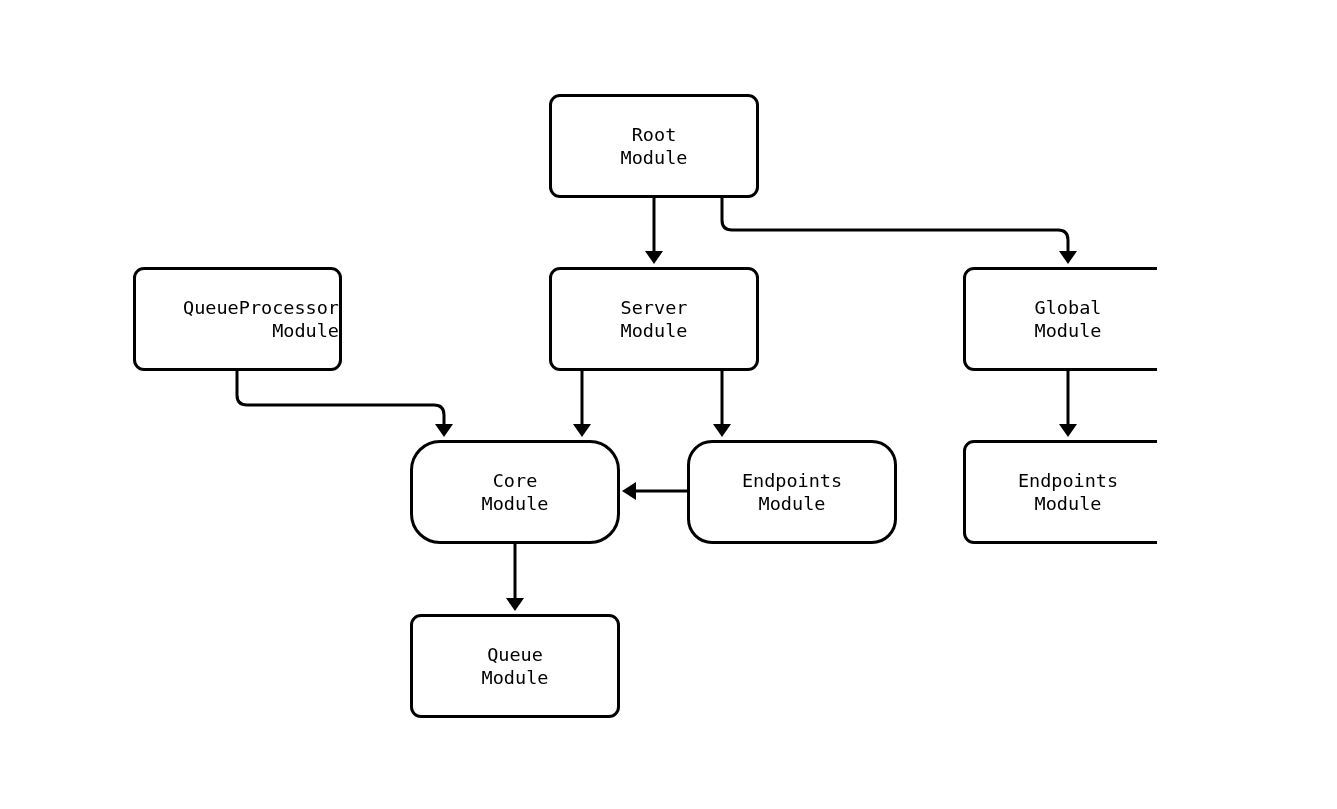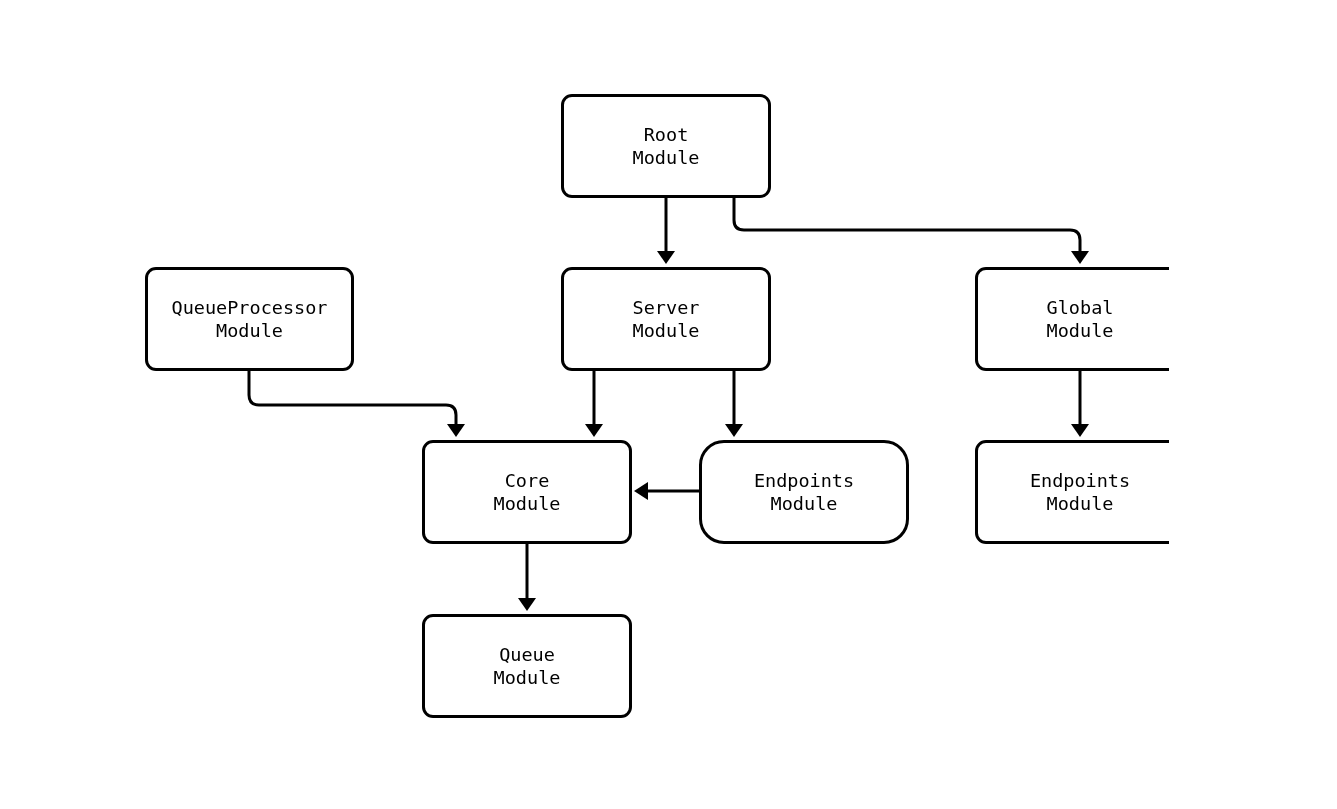--- a/index.html
+++ b/index.html
@@ -7,21 +7,20 @@
     padding: 0;
     background: #ffffff;
   }
   #canvas {
     position: relative;
     width: 1157px;
     height: 809px;
     background: #ffffff;
     overflow: hidden;
     font-family: "DejaVu Sans Mono", "Liberation Mono", monospace;
-    margin-left: 12px;
   }
   #edge-layer {
     position: absolute;
     left: 0;
     top: 0;
     width: 1337px;
     height: 809px;
     pointer-events: none;
   }
   .node {
@@ -83,33 +82,33 @@
         <path d="M 515 544 L 515 599" fill="none" stroke="#000000" stroke-width="3" stroke-linecap="butt"></path>
         <polygon points="506,598 524,598 515,611" fill="#000000"></polygon>
       </g>
     </svg>
 
   <div id="node-layer">
       <div class="node" style="left: 549px; top: 94px; width: 210px; height: 104px; border-color: rgb(0, 0, 0);">
         <div class="node-line">Root</div>
         <div class="node-line">Module</div>
       </div>
-      <div class="node" style="left: 133px; top: 267px; width: 209px; height: 104px; border-color: rgb(0, 0, 0);">
+      <div class="node" style="left: 133px; top: 267px; width: 209px; height: 104px; border-color: rgb(0, 0, 0); align-items: flex-end;">
         <div class="node-line">QueueProcessor</div>
         <div class="node-line">Module</div>
       </div>
       <div class="node" style="left: 549px; top: 267px; width: 210px; height: 104px; border-color: rgb(0, 0, 0);">
         <div class="node-line">Server</div>
         <div class="node-line">Module</div>
       </div>
       <div class="node" style="left: 963px; top: 267px; width: 210px; height: 104px; border-color: rgb(0, 0, 0);">
         <div class="node-line">Global</div>
         <div class="node-line">Module</div>
       </div>
-      <div class="node" style="left: 410px; top: 440px; width: 210px; height: 104px; border-color: rgb(0, 0, 0);">
+      <div class="node" style="left: 410px; top: 440px; width: 210px; height: 104px; border-color: rgb(0, 0, 0); border-radius: 30px;">
         <div class="node-line">Core</div>
         <div class="node-line">Module</div>
       </div>
       <div class="node" style="left: 687px; top: 440px; width: 210px; height: 104px; border-color: rgb(0, 0, 0); border-radius: 25px;">
         <div class="node-line">Endpoints</div>
         <div class="node-line">Module</div>
       </div>
       <div class="node" style="left: 963px; top: 440px; width: 210px; height: 104px; border-color: rgb(0, 0, 0);">
         <div class="node-line">Endpoints</div>
         <div class="node-line">Module</div>

